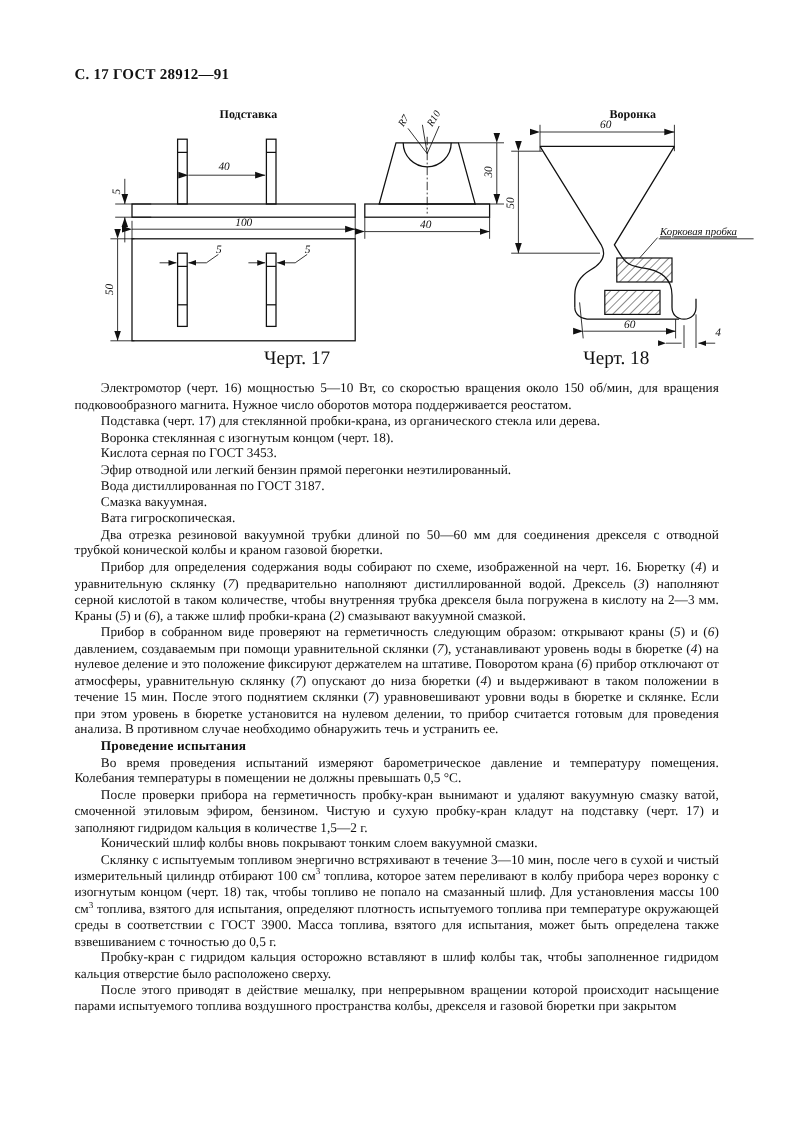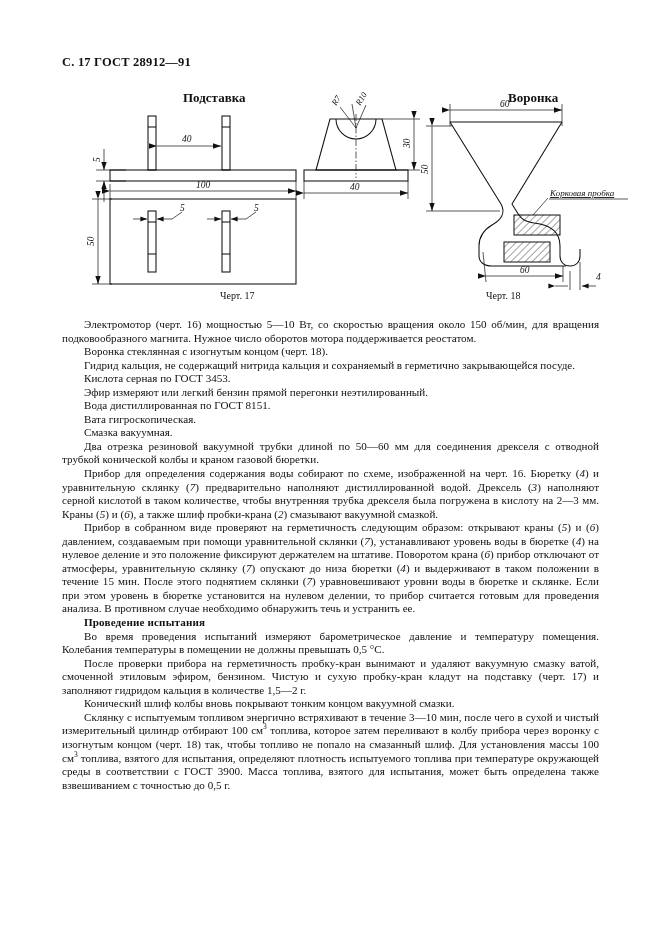--- a/index.html
+++ b/index.html
@@ -35,28 +35,28 @@
   
   .figures {
     position: absolute;
     left: 0;
     top: 86px;
     width: 661px;
     height: 225px;
   }
   .fig-title {
     position: absolute;
-    font-size: 13px;
+    font-size: 10px;
     font-weight: bold;
     white-space: nowrap;
     font-family: Liberation Serif, serif;
   }
   .fig-caption {
     position: absolute;
-    font-size: 10px;
+    font-size: 16px;
     white-space: nowrap;
   }
   svg.draw { position: absolute; left: 0; top: 0; overflow: visible; }
   .ln { stroke: #111; stroke-width: 1.05; fill: none; }
   .dim { stroke: #111; stroke-width: .7; fill: none; }
   .dashdot { stroke: #111; stroke-width: .7; fill: none; stroke-dasharray: 7 2 1.5 2; }
   .dimtext {
     font-family: "Liberation Serif", serif;
     font-size: 9.5px;
     font-style: italic;
@@ -232,30 +232,32 @@
       <line class="dim" x1="580" y1="176" x2="580" y2="204"></line>
       <text class="dimtext" x="596" y="194">4</text>
     </svg>
 
     <div class="fig-caption" style="left:220px; top:204px;">Черт. 17</div>
     <div class="fig-caption" style="left:486px; top:204px;">Черт. 18</div>
   </div>
 
   <div class="body-text" id="body-text">
       <p>Электромотор (черт. 16) мощностью 5—10 Вт, со скоростью вращения около 150 об/мин, для вращения подковообразного магнита. Нужное число оборотов мотора поддерживается реостатом.</p>
+      <p>Подставка (черт. 17) для стеклянной пробки-крана, из органического стекла или дерева.</p>
       <p>Воронка стеклянная с изогнутым концом (черт. 18).</p>
-      <p>Гидрид кальция, не содержащий нитрида кальция и сохраняемый в герметично закрывающейся посуде.</p>
       <p>Кислота серная по ГОСТ 3453.</p>
-      <p>Эфир измеряют или легкий бензин прямой перегонки неэтилированный.</p>
-      <p>Вода дистиллированная по ГОСТ 8151.</p>
+      <p>Эфир отводной или легкий бензин прямой перегонки неэтилированный.</p>
+      <p>Вода дистиллированная по ГОСТ 3187.</p>
+      <p>Смазка вакуумная.</p>
       <p>Вата гигроскопическая.</p>
-      <p>Смазка вакуумная.</p>
       <p>Два отрезка резиновой вакуумной трубки длиной по 50—60 мм для соединения дрекселя с отводной трубкой конической колбы и краном газовой бюретки.</p>
       <p>Прибор для определения содержания воды собирают по схеме, изображенной на черт. 16. Бюретку (<i class="it">4</i>) и уравнительную склянку (<i class="it">7</i>) предварительно наполняют дистиллированной водой. Дрексель (<i class="it">3</i>) наполняют серной кислотой в таком количестве, чтобы внутренняя трубка дрекселя была погружена в кислоту на 2—3 мм. Краны (<i class="it">5</i>) и (<i class="it">6</i>), а также шлиф пробки-крана (<i class="it">2</i>) смазывают вакуумной смазкой.</p>
       <p>Прибор в собранном виде проверяют на герметичность следующим образом: открывают краны (<i class="it">5</i>) и (<i class="it">6</i>) давлением, создаваемым при помощи уравнительной склянки (<i class="it">7</i>), устанавливают уровень воды в бюретке (<i class="it">4</i>) на нулевое деление  и это положение фиксируют держателем на штативе. Поворотом крана (<i class="it">6</i>) прибор отключают от атмосферы, уравнительную склянку (<i class="it">7</i>) опускают до низа бюретки (<i class="it">4</i>) и выдерживают в таком положении в течение 15 мин. После этого поднятием склянки (<i class="it">7</i>) уравновешивают уровни воды в бюретке и склянке. Если при этом уровень в бюретке установится на нулевом делении, то прибор считается готовым для проведения анализа. В противном случае необходимо обнаружить течь и устранить ее.</p>
       <p class="head">Проведение испытания</p>
       <p>Во время проведения испытаний измеряют барометрическое давление и температуру помещения. Колебания температуры в помещении не должны превышать 0,5 °С.</p>
       <p>После проверки прибора на герметичность пробку-кран вынимают и удаляют вакуумную смазку ватой, смоченной этиловым эфиром, бензином. Чистую и сухую пробку-кран кладут на подставку (черт. 17) и заполняют гидридом кальция в количестве 1,5—2 г.</p>
-      <p>Конический шлиф колбы вновь покрывают тонким концом вакуумной смазки.</p>
+      <p>Конический шлиф колбы вновь покрывают тонким слоем вакуумной смазки.</p>
       <p>Склянку с испытуемым топливом энергично встряхивают в течение 3—10 мин, после чего в сухой и чистый измерительный цилиндр отбирают 100 см<sup>3</sup> топлива, которое затем переливают в колбу прибора через воронку с изогнутым концом (черт. 18) так, чтобы топливо не попало на смазанный шлиф. Для установления массы 100 см<sup>3</sup> топлива, взятого для испытания, определяют плотность испытуемого топлива при температуре окружающей среды в соответствии с ГОСТ 3900. Масса топлива, взятого для испытания, может быть определена также взвешиванием с точностью до 0,5 г.</p>
+      <p>Пробку-кран с гидридом кальция осторожно вставляют в шлиф колбы так, чтобы заполненное гидридом кальция отверстие было расположено сверху.</p>
+      <p>После этого приводят в действие мешалку, при непрерывном вращении которой происходит насыщение парами испытуемого топлива воздушного пространства колбы, дрекселя и газовой бюретки при закрытом</p>
     </div>
 
 </div>
 
 </body></html>

